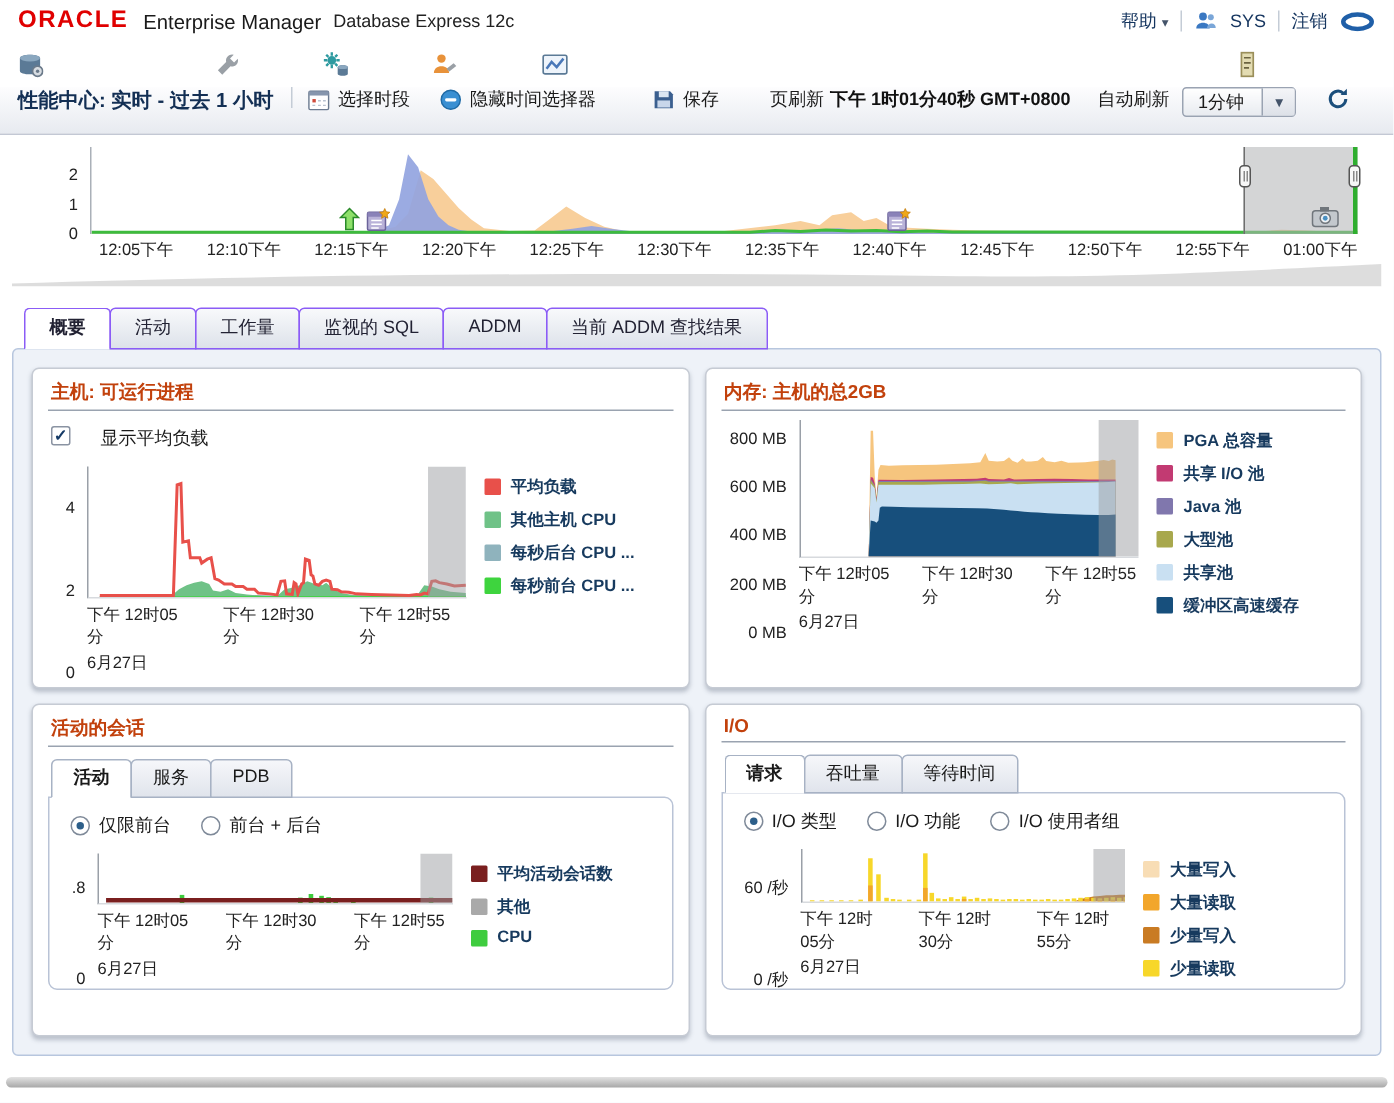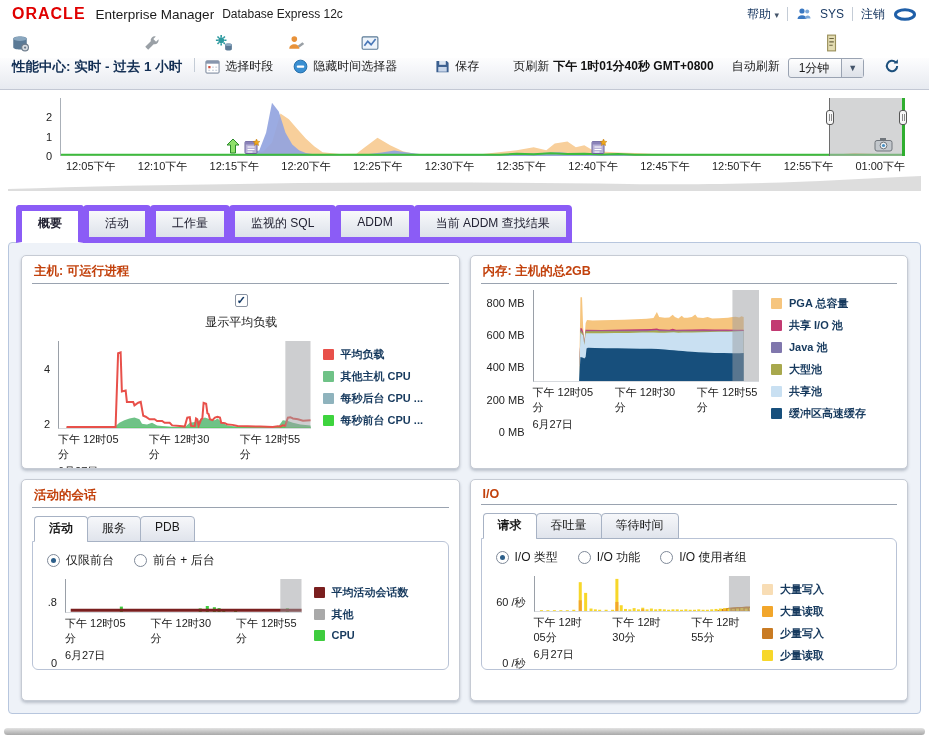--- a/index.html
+++ b/index.html
@@ -61,34 +61,34 @@
     border:1px solid #555; border-radius:3px; }
   .tl-handle::after { content:""; position:absolute; left:1.5px; right:1.5px; top:3px; bottom:3px;
     border-left:1px solid #888; border-right:1px solid #888; }
   .tl-handle.left { left:-4px; } .tl-handle.right { right:-5px; }
   .tl-camera { position:absolute; right:12%; bottom:4px; width:19px; height:15px; }
   .tl-xaxis { display:flex; justify-content:space-between; margin:3px 24px 0 66px; font-size:11px; color:#222; }
   .tl-swoosh { display:block; width:913px; height:15px; margin:2px 8px 0; }
 
   
   .tabstrip { display:flex; margin:14px 0 0 16px; position:relative; z-index:3; }
-  .tab { padding:4px 16px 5px; border:6px solid #8b5cf6; margin-right:-1px;
+  .tab { padding:4px 16px 5px; border:1px solid #8b5cf6; margin-right:-1px;
     border-radius:4px 4px 0 0; background:linear-gradient(#f8f9fb,#dde2ea); color:#223; cursor:default; }
   .tab.active { background:#fff; font-weight:bold; border-bottom:1px solid #fff; }
 
   
   .content { margin:-1px 8px 0; border:1px solid #b7c6de; border-radius:4px; background:#eef2f8;
     padding:12px 12px; display:grid; grid-template-columns:1fr 1fr; grid-template-rows:214px 222px; gap:10px; }
   .panel { background:#fff; border:1px solid #c6cbd4; border-radius:5px;
     box-shadow:0 2px 3px rgba(90,100,120,.35); overflow:hidden; }
   .panel-header { padding:7px 12px 3px; font-weight:bold; font-size:12.5px; color:#c2410c; }
   .panel-rule { border-bottom:1px solid #9aa3b0; margin:0 10px; }
   .panel-body { padding:6px 10px 4px; }
 
-  .check-row { display:flex; align-items:center; gap:7px; margin:4px 0 10px 2px;flex-direction:column; }
+  .check-row { display:flex; gap:20px; margin:4px 0 10px 2px; }
   .cb { width:13px; height:13px; border:1px solid #8a93a2; background:#fff; border-radius:2px;
     display:inline-flex; align-items:center; justify-content:center; font-size:11px; color:#153a66; }
   .cb.checked::after { content:"\2713"; font-weight:bold; }
 
   .pchart { display:flex; }
   .pc-yaxis { position:relative; }
   .host .pc-yaxis { width:26px; } .memory .pc-yaxis { width:52px; }
   .sessions .pc-yaxis { width:24px; } .io .pc-yaxis { width:44px; }
   .pc-zone { flex:1; min-width:0; }
   .pc-plot { position:relative; border-left:1px solid #9aa0a8; border-bottom:1px solid #d7dade; }

